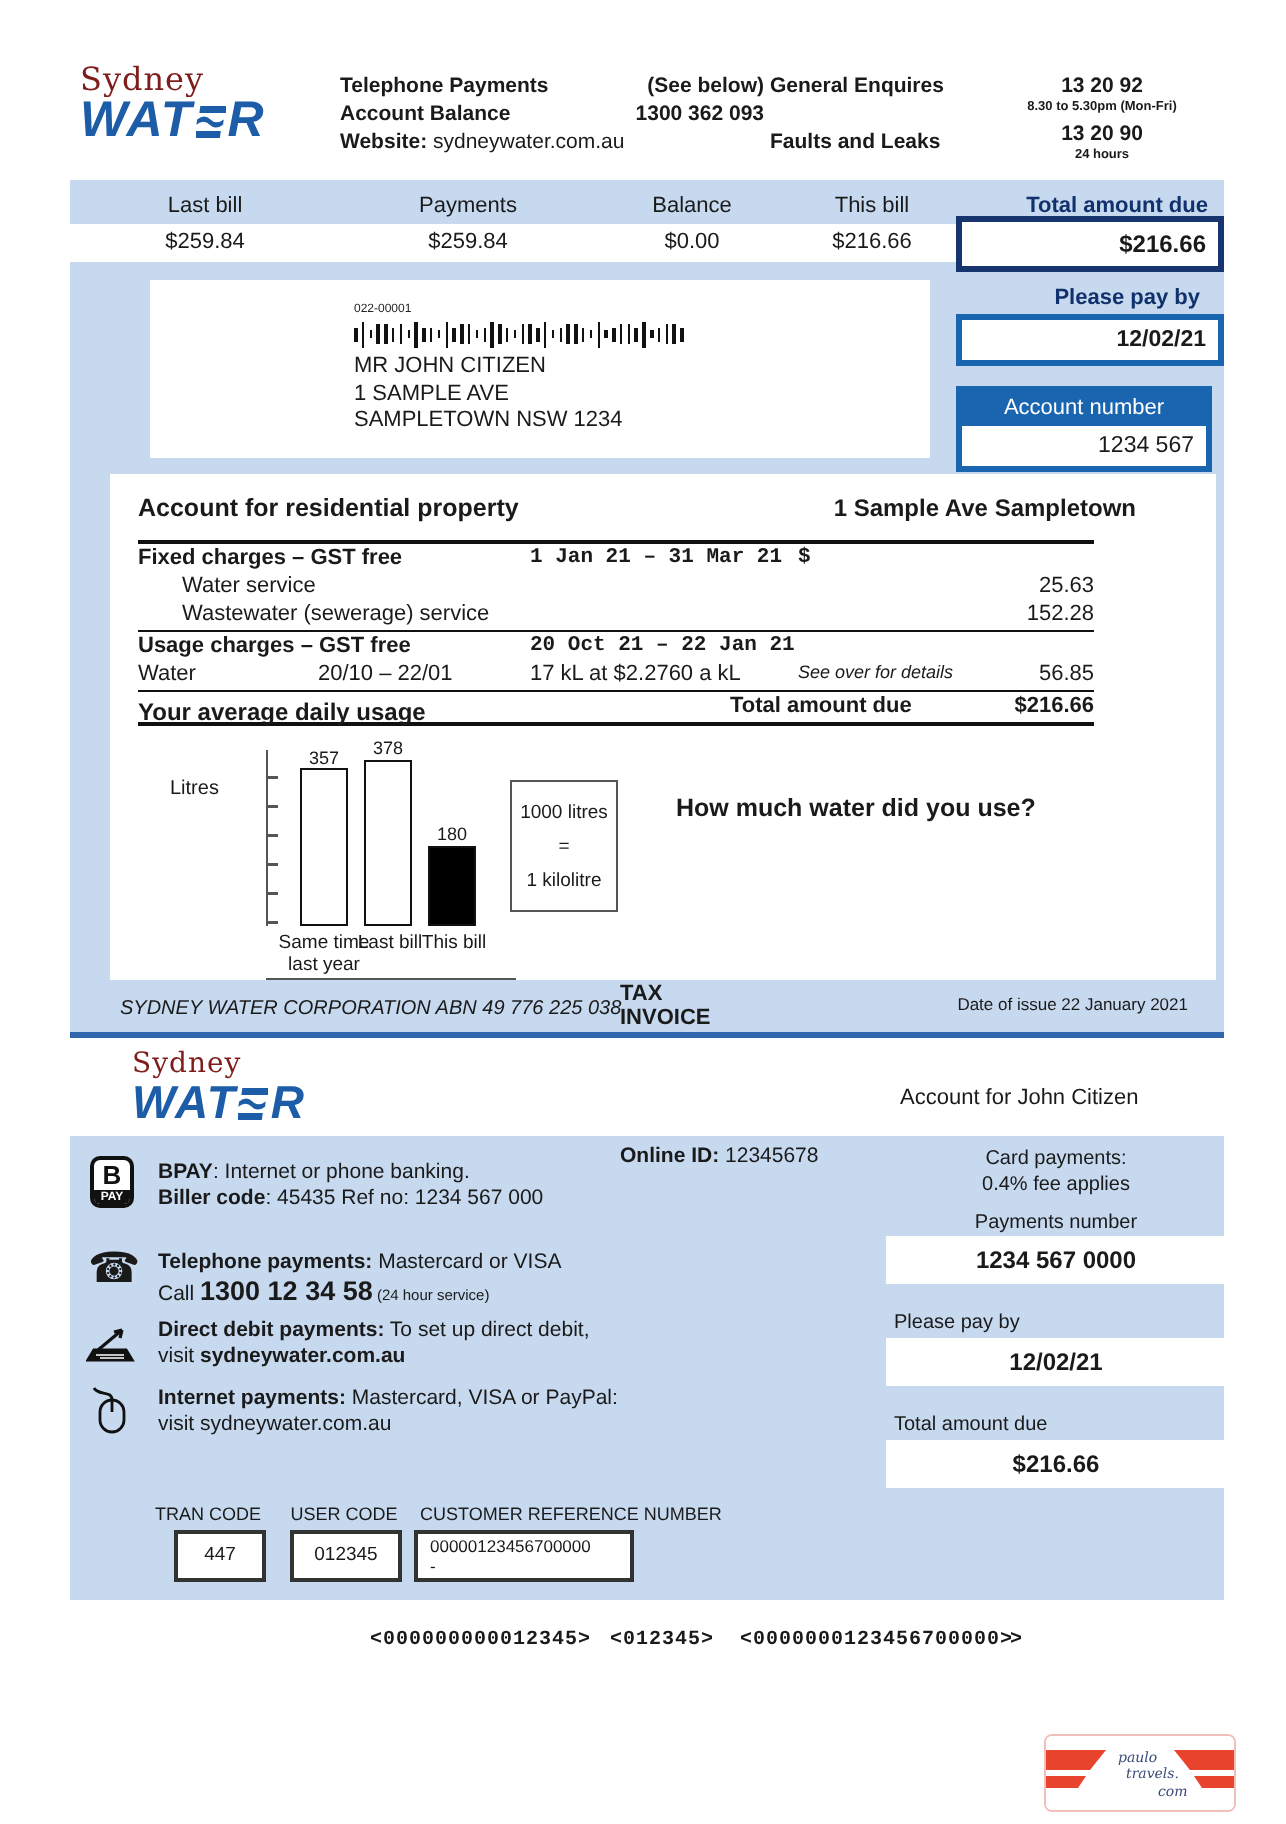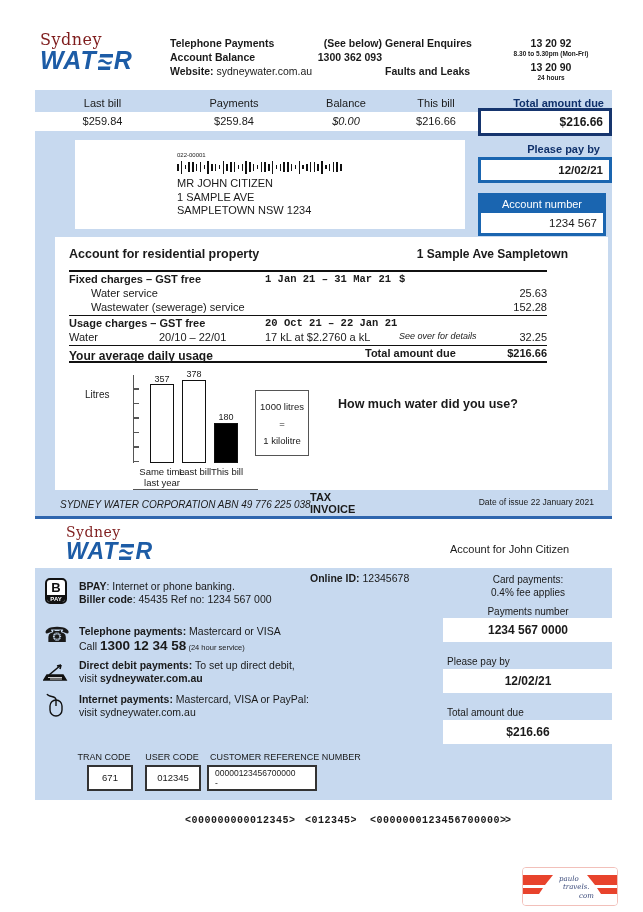--- a/index.html
+++ b/index.html
@@ -138,21 +138,21 @@
   </div>
 
   <div id="panel1" class="abs panel">
 
     <div class="abs sum-head" style="left:0;top:7px;width:443px;">
       <span class="sum-cell" style="width:135px;">Last bill</span><span class="sum-cell" style="width:128px;">Payments</span><span class="sum-cell" style="width:96px;">Balance</span><span class="sum-cell" style="width:84px;">This bill</span>
     </div>
     <div class="abs navy-label" style="left:443px;top:7px;width:126px;text-align:right;">Total amount due</div>
 
     <div class="abs sum-strip sum-head" style="left:0;top:22px;width:446px;">
-      <span class="sum-cell" style="width:135px;">$259.84</span><span class="sum-cell" style="width:128px;">$259.84</span><span class="sum-cell" style="width:96px;font-style:italic;">$0.00</span><span class="sum-cell" style="width:84px;">$216.66</span>
+      <span class="sum-cell" style="width:135px;">$259.84</span><span class="sum-cell" style="width:128px;">$259.84</span><span class="sum-cell" style="width:96px;">$0.00</span><span class="sum-cell" style="width:84px;">$216.66</span>
     </div>
     <div class="abs total-box" style="left:443px;top:18px;width:122px;">$216.66</div>
 
     <div class="abs addr-box" style="left:40px;top:50px;width:390px;height:89px;">
       <div style="padding:12px 0 0 102px;">
         <div class="mailcode">022-00001</div>
         <div class="barcode">
             <i style="height: 7px;"></i>
             <i style="height: 13px;"></i>
             <i style="height: 4px;"></i>
@@ -232,21 +232,21 @@
         </div>
         <div class="trow" style="height:15px;">
           <span class="c c1 b" style="top:1px;">Usage charges – GST free</span>
           <span class="c c2 mono-b" style="top:1px;">20 Oct 21 – 22 Jan 21</span>
         </div>
         <div class="trow bb1">
           <span class="c c1">Water</span>
           <span class="c c1b">20/10 – 22/01</span>
           <span class="c c2">17 kL at $2.2760 a kL</span>
           <span class="c c3 note-it">See over for details</span>
-          <span class="c amt">32.25</span>
+          <span class="c amt">56.85</span>
         </div>
         <div class="trow bb2" style="height:15px;">
           <span class="c b" style="left:296px;top:1px;">Total amount due</span>
           <span class="c amt b" style="top:1px;">$216.66</span>
         </div>
       </div>
 
       <div class="abs chart-title" style="left:14px;top:112px;">Your average daily usage</div>
       <div class="abs" style="left:30px;top:152px;font-size:10px;">Litres</div>
 
@@ -354,21 +354,21 @@
     <div class="abs white-val" style="left:408px;top:50px;width:170px;">1234 567 0000</div>
 
     <div class="abs rc-label" style="left:412px;top:88px;">Please pay by</div>
     <div class="abs white-val" style="left:408px;top:101px;width:170px;">12/02/21</div>
 
     <div class="abs rc-label" style="left:412px;top:139px;">Total amount due</div>
     <div class="abs white-val" style="left:408px;top:152px;width:170px;">$216.66</div>
 
     <div class="abs" style="left:40px;top:184px;">
       <div class="code-label">TRAN CODE</div>
-      <div class="code-box" style="width:42px;margin-left:12px;line-height:22px;">671</div>
+      <div class="code-box" style="width:42px;margin-left:12px;line-height:22px;">447</div>
     </div>
     <div class="abs" style="left:108px;top:184px;">
       <div class="code-label">USER CODE</div>
       <div class="code-box" style="width:52px;margin-left:2px;line-height:22px;">012345</div>
     </div>
     <div class="abs" style="left:172px;top:184px;">
       <div class="code-label" style="text-align:left;padding-left:3px;">CUSTOMER REFERENCE NUMBER</div>
       <div class="code-box" style="width:100px;text-align:left;padding:1px 0 1px 6px;font-size:8.5px;line-height:10px;">
         <div>00000123456700000</div>
         <div>-</div>

